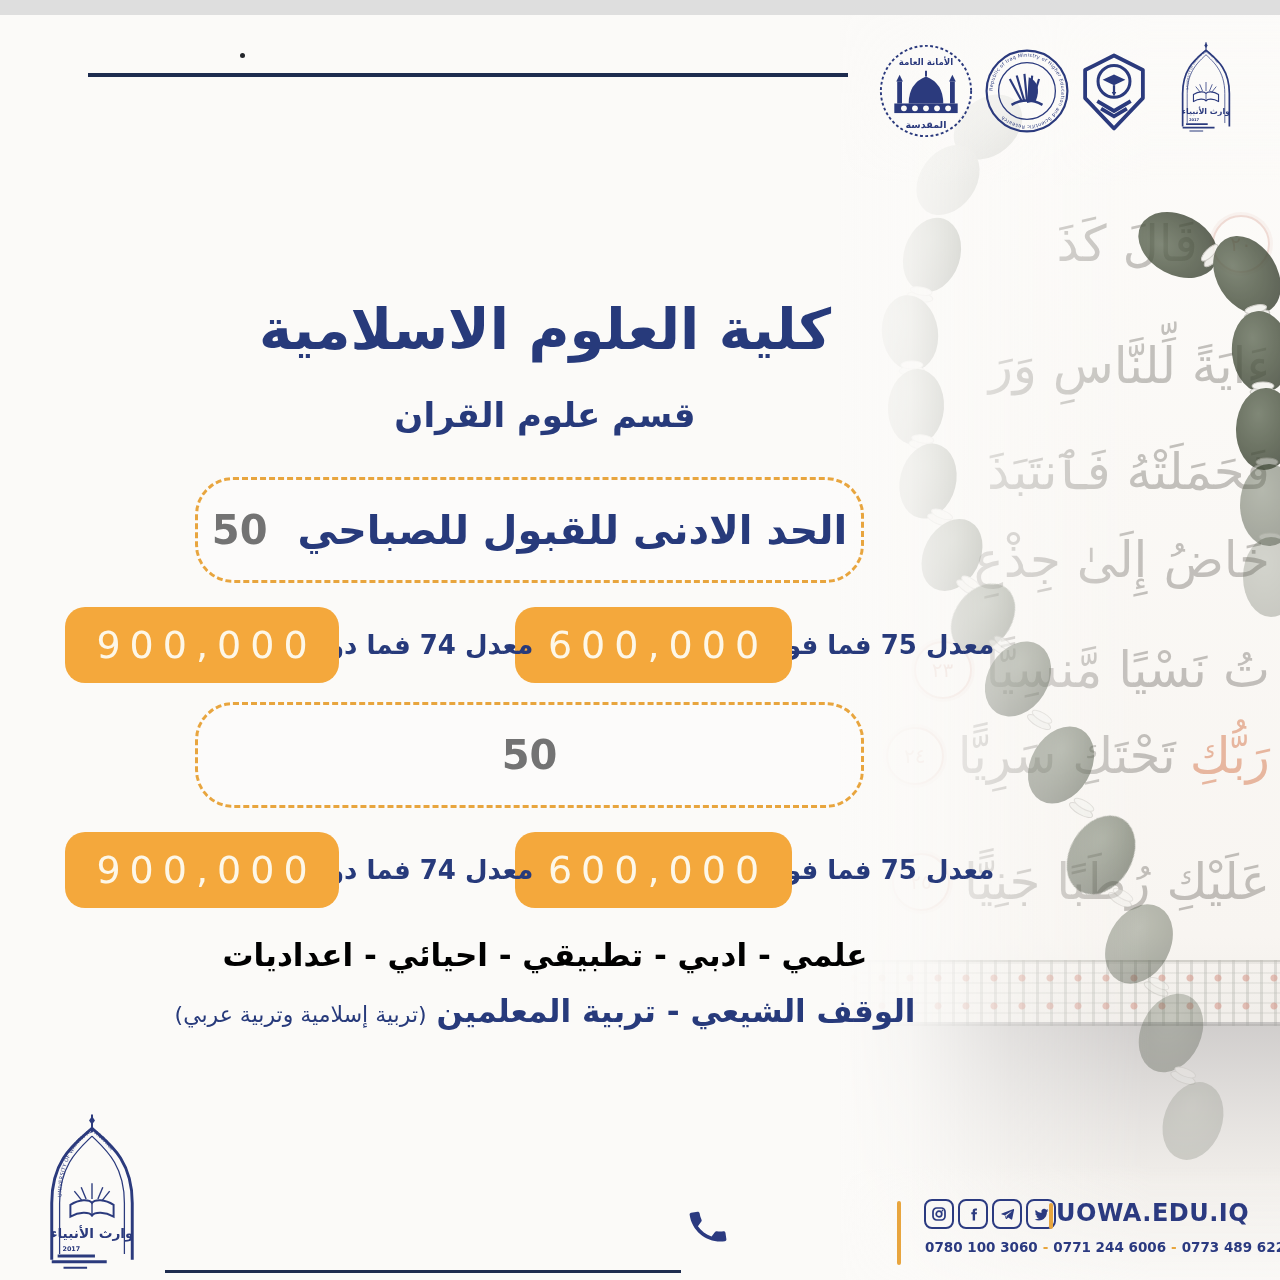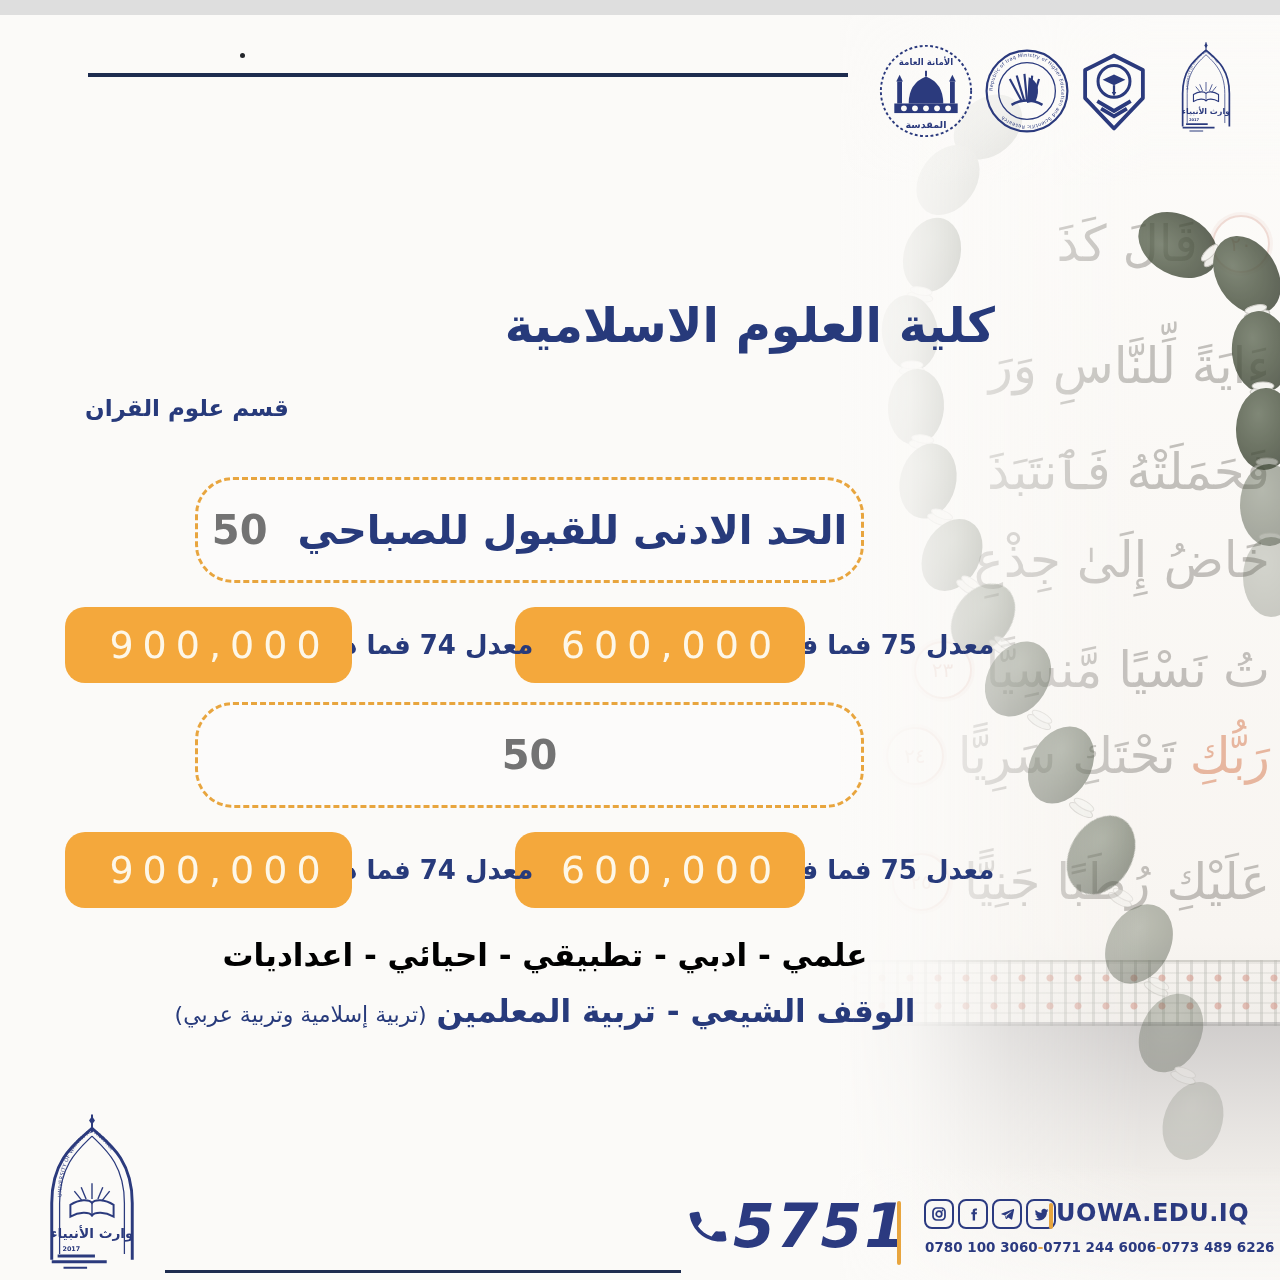--- a/index.html
+++ b/index.html
@@ -32,35 +32,35 @@
   .bg-fade-bottom{position:absolute;inset:0;pointer-events:none;
         background:linear-gradient(to top,rgba(251,250,248,.95) 0px,rgba(251,250,248,0) 130px);}
 
   
   .corner-dot{position:absolute;left:240px;top:38px;width:5px;height:5px;border-radius:50%;background:#23262b;}
   .header-rule{position:absolute;left:88px;top:58px;width:760px;height:4px;background:#1e2c4f;}
   .logo{position:absolute;}
   .logo svg{display:block;}
 
   
-  .title{position:absolute;left:95px;top:282px;width:900px;text-align:right;direction:rtl;
-         font-size:48px;font-weight:700;color:#273a7b;}
-  .subtitle{position:absolute;left:85px;top:380px;width:900px;text-align:left;direction:rtl;
-         font-size:23px;font-weight:700;color:#273a7b;}
+  .title{position:absolute;left:95px;top:282px;width:900px;text-align:center;direction:rtl;
+         font-size:56px;font-weight:700;color:#273a7b;}
+  .subtitle{position:absolute;left:95px;top:380px;width:900px;text-align:center;direction:rtl;
+         font-size:34px;font-weight:700;color:#273a7b;}
 
   .dash-box{position:absolute;left:195px;width:663px;height:100px;border:3px dashed #e8a53e;border-radius:38px;
          display:flex;direction:rtl;align-items:center;justify-content:center;gap:30px;background:rgba(255,255,255,.25);}
   .dash-box .hd{font-size:40px;font-weight:700;color:#273a7b;white-space:nowrap;}
   .dash-box .score{font-size:40px;font-weight:700;color:#737373;}
   #box-morning{top:462px;}
   #box-evening{top:687px;}
 
   .rate-badge{position:absolute;height:76px;background:#f4a83c;border-radius:20px;
          display:flex;align-items:center;justify-content:center;
-         color:#fdf7e8;font-size:38px;font-weight:400;letter-spacing:9px;padding-left:22px;}
+         color:#fdf7e8;font-size:38px;font-weight:400;letter-spacing:9px;padding-left:9px;}
   .rate-label{position:absolute;height:76px;display:flex;align-items:center;justify-content:center;direction:rtl;
          font-size:26px;font-weight:700;color:#273a7b;white-space:nowrap;}
   .r1{top:592px;} .r2{top:817px;}
   .b900{left:65px;width:265px;}  .l74{left:332px;width:175px;}
   .b600{left:515px;width:268px;} .l75{left:788px;width:180px;}
 
   .tracks{position:absolute;left:95px;top:922px;width:900px;text-align:center;direction:rtl;
          font-size:31px;font-weight:700;color:#000000;}
   .endow{position:absolute;left:95px;top:978px;width:900px;display:flex;direction:rtl;align-items:baseline;
          justify-content:center;gap:10px;color:#273a7b;}
@@ -74,21 +74,21 @@
   .hotline{position:absolute;left:733px;top:1176px;font-size:60px;font-weight:700;font-style:italic;
          color:#2b3a80;letter-spacing:2px;}
   .div-y{position:absolute;left:897px;top:1186px;width:4px;height:64px;background:#e8a53e;border-radius:2px;}
   .social-row{position:absolute;left:924px;top:1184px;display:flex;gap:4px;}
   .s-ic{width:26px;height:26px;border:2.5px solid #2b3a80;border-radius:8px;display:flex;
         align-items:center;justify-content:center;background:transparent;}
   .s-ic svg{display:block;}
   .pipe{position:absolute;left:1049px;top:1188px;width:4px;height:26px;background:#e8a53e;border-radius:2px;}
   .website{position:absolute;left:1056px;top:1184px;font-size:24px;font-weight:700;color:#2b3a80;letter-spacing:.5px;}
   .phones{position:absolute;left:925px;top:1224px;width:345px;display:flex;direction:ltr;align-items:center;
-        font-size:13.5px;font-weight:700;color:#2b3a80;white-space:nowrap;}
+        gap:5px;font-size:13.5px;font-weight:700;color:#2b3a80;white-space:nowrap;}
   .phones .dash{color:#e8a53e;font-weight:700;}
   svg text{font-family:"DejaVu Sans",sans-serif;}
 </style>
 </head>
 <body>
 
 <div id="canvas">
 
   <div class="bg-right">
     <div class="qpage"></div>
@@ -299,21 +299,20 @@
     <svg width="108" height="172" viewBox="0 0 110 172">
         <use href="#uniLogoSym"></use>
       </svg>
   </div>
 
   <div class="phone-icon">
     <svg width="44" height="44" viewBox="0 0 24 24" transform="rotate(-8)">
       <path fill="#2b3a80" d="M6.62 10.79c1.44 2.83 3.76 5.14 6.59 6.59l2.2-2.2c.27-.27.67-.36 1.02-.24 1.12.37 2.33.57 3.57.57.55 0 1 .45 1 1V20c0 .55-.45 1-1 1-9.39 0-17-7.61-17-17 0-.55.45-1 1-1h3.5c.55 0 1 .45 1 1 0 1.25.2 2.45.57 3.57.11.35.03.74-.25 1.02l-2.2 2.2z"></path>
     </svg>
   </div>
-  <div class="hotline">5751</div>
   <div class="div-y"></div>
 
   <div class="social-row">
     <div class="s-ic">
       <svg width="16" height="16" viewBox="0 0 24 24" fill="none" stroke="#2b3a80" stroke-width="2.6">
         <rect x="3" y="3" width="18" height="18" rx="5.5"></rect>
           <circle cx="12" cy="12" r="4.2"></circle>
         <circle cx="17.3" cy="6.7" r="1.4" fill="#2b3a80" stroke="none"></circle>
       </svg>
     </div>

